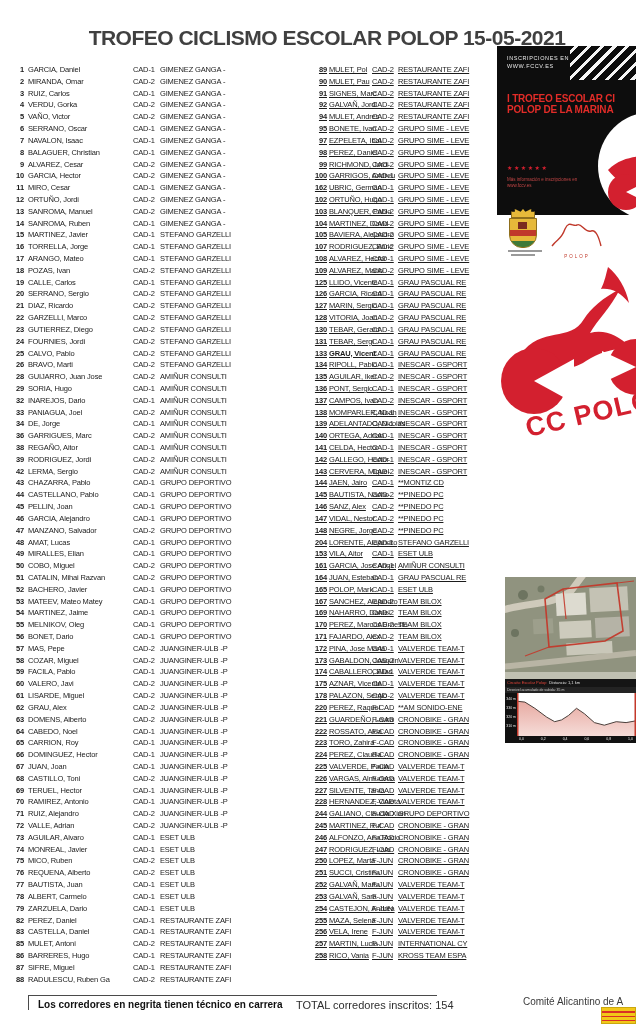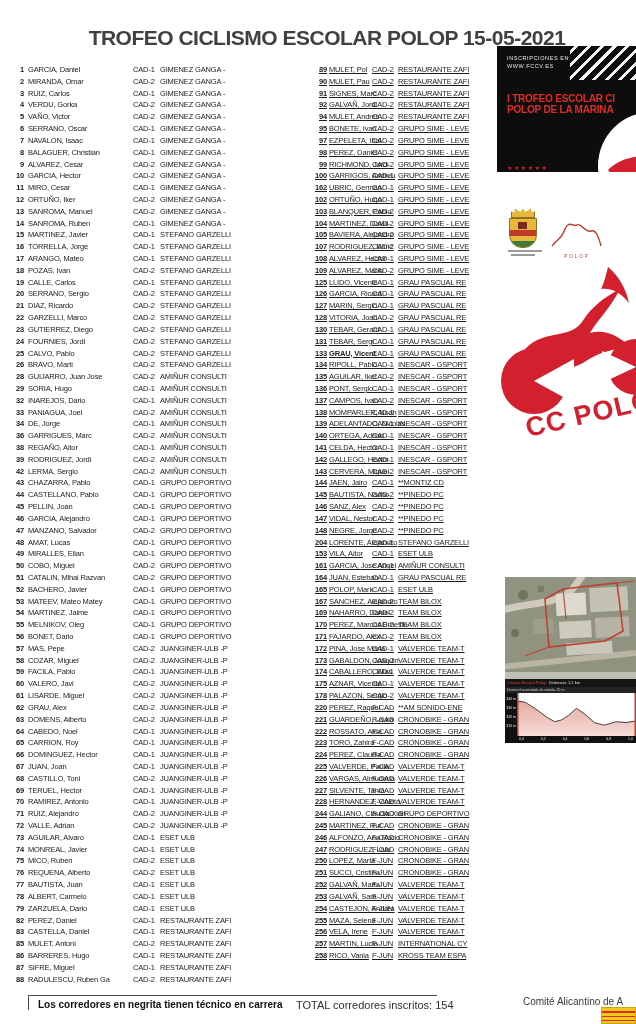--- a/index.html
+++ b/index.html
@@ -25,21 +25,21 @@
   #col-right .rcat{width:26px;}
   #col-right .rteam{flex:1;}
   .b{font-weight:bold;}
   
   #footer-rule{left:28px;top:995px;width:408px;border-top:1.5px solid #4a4a4a;height:14px;
                border-left:1.5px solid #4a4a4a;}
   #footer-note{left:38px;top:999px;font-size:10px;font-weight:bold;color:#111;}
   #footer-total{left:296px;top:999px;font-size:11px;color:#2e2e2e;}
   #footer-committee{left:523px;top:996px;font-size:10px;color:#3a3a3a;white-space:nowrap;}
   
-  #poster{left:497px;top:46px;width:139px;height:126px;background:#0d0d0d;overflow:hidden;}
+  #poster{left:497px;top:46px;width:139px;height:169px;background:#0d0d0d;overflow:hidden;}
   #poster .stripes{position:absolute;right:-6px;top:-8px;width:72px;height:42px;
     background:repeating-linear-gradient(135deg,#f5f5f5 0 3px,transparent 3px 9px);}
   #poster .insc{position:absolute;left:10px;top:9px;font-size:5.5px;line-height:7.5px;
     color:#e9e9e9;letter-spacing:.6px;}
   #poster .ptitle{position:absolute;left:10px;top:47px;font-size:10px;line-height:11px;
     font-weight:bold;color:#e22c28;letter-spacing:-0.2px;}
   #poster .circle{position:absolute;left:101px;top:66px;width:108px;height:108px;
     border-radius:50%;background:#fff;}
   #poster .stars{position:absolute;left:10px;top:118px;font-size:6px;letter-spacing:1.5px;color:#d3202f;}
   #poster .pinfo{position:absolute;left:10px;top:131px;font-size:4.5px;line-height:6px;color:#c04545;}
@@ -143,21 +143,21 @@
       <span class="rteam">GIMENEZ GANGA -</span>
     </div>
     <div class="row">
       <span class="rn">11</span>
       <span class="rname">MIRO, Cesar</span>
       <span class="rcat">CAD-1</span>
       <span class="rteam">GIMENEZ GANGA -</span>
     </div>
     <div class="row">
       <span class="rn">12</span>
-      <span class="rname">ORTUÑO, Iker</span>
+      <span class="rname">ORTUÑO, Jordi</span>
       <span class="rcat">CAD-2</span>
       <span class="rteam">GIMENEZ GANGA -</span>
     </div>
     <div class="row">
       <span class="rn">13</span>
       <span class="rname">SANROMA, Manuel</span>
       <span class="rcat">CAD-2</span>
       <span class="rteam">GIMENEZ GANGA -</span>
     </div>
     <div class="row">

